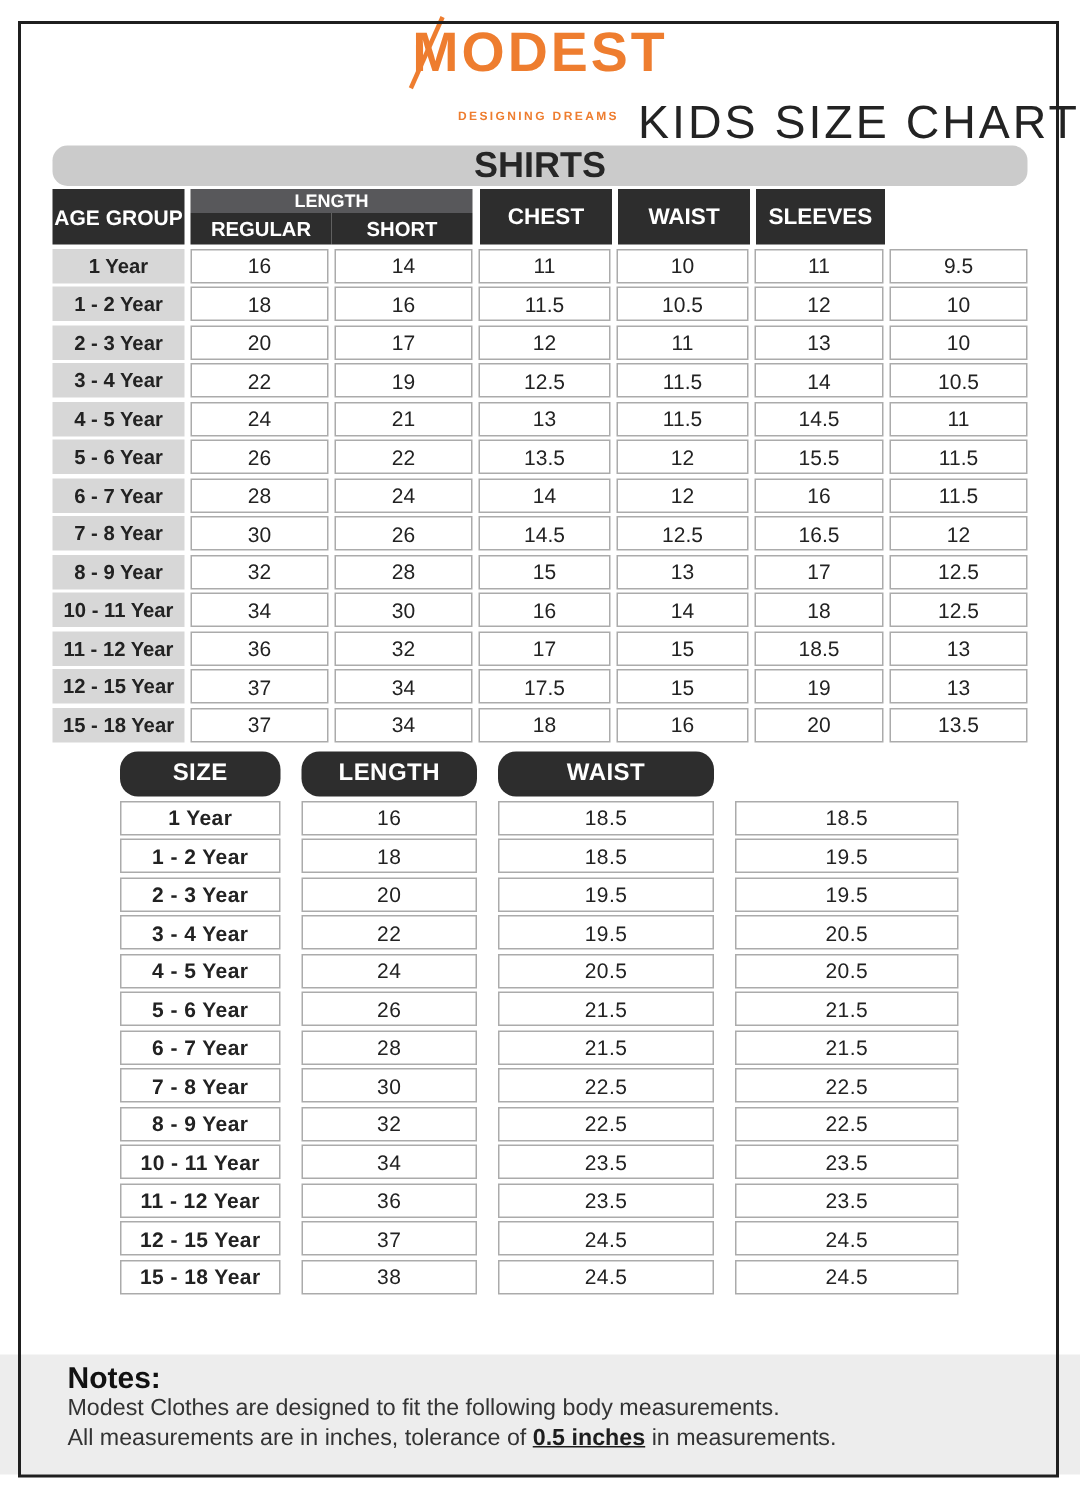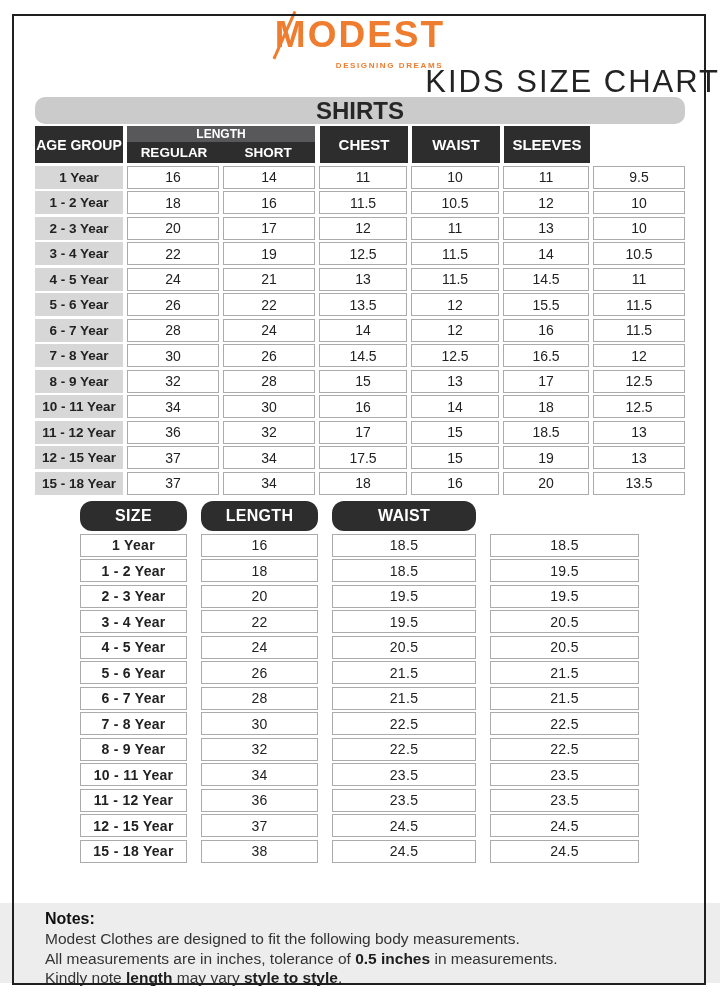--- a/index.html
+++ b/index.html
@@ -6,26 +6,26 @@
   html,body { background:#fff; }
   body { font-family:"Liberation Sans", sans-serif; }
   .page { position:relative; width:720px; height:1008px; background:#fff; overflow:hidden; }
 
   
   .frame { position:absolute; left:12px; top:14px; width:694px; height:971px;
            border:2px solid #1f1f1f; z-index:5; pointer-events:none; }
 
   
   .logo { position:absolute; top:16px; left:0; right:0; text-align:center; z-index:2; }
-  .logo-inner { display:inline-block; text-align:right; }
+  .logo-inner { display:inline-block; text-align:center; }
   .logo-word { font-size:37px; font-weight:600; letter-spacing:2px; color:#ee7d2f; line-height:1; }
   .logo-m { position:relative; display:inline-block; }
   .m-slash { position:absolute; left:8px; top:-7px; width:2.5px; height:52px;
              background:#ee7d2f; transform:rotate(24deg); transform-origin:50% 50%; }
-  .tagline { font-size:8px; font-weight:700; letter-spacing:1.6px; color:#ee7d2f; margin-top:8px; padding-right:2px; }
+  .tagline { font-size:8px; font-weight:700; letter-spacing:1.6px; color:#ee7d2f; margin-top:20px; padding-right:2px; }
 
   .page-title { position:absolute; top:64px; left:0; right:0; text-align:right;
                 font-size:31px; font-weight:500; letter-spacing:2px; color:#232323; z-index:2; }
 
   
   .section-bar { background:#cbcbcb; border-radius:10px; display:flex; align-items:center; justify-content:center;
                  font-weight:700; color:#262626;text-align:center; }
   .dark-cell { background:#2d2d2d; color:#fff; font-weight:700; display:flex; align-items:center; justify-content:center; }
   .cell { display:flex; align-items:center; justify-content:center; font-size:14px; color:#222; }
   .val-cell { background:#fff; border:1px solid #ababab; }
@@ -56,23 +56,23 @@
                     height:30px; margin-top:4px; }
   .bottoms-header .dark-cell { font-size:16px;border-radius:12px; }
   .b-row { display:grid; grid-template-columns:107px 117px 144px 149px; column-gap:14px;
            height:23px; margin-top:2.5px; }
   .size-cell { font-weight:700; font-size:14px; }
   .b-row .cell, .bottoms-header .dark-cell { letter-spacing:0.3px; }
 
   
   .notes-band { position:absolute; left:0; top:903px; width:720px; height:80px; background:#ededed; z-index:4; }
   .notes-inner { padding:6px 20px 0 45px; }
-  .notes-heading { font-size:16px; font-weight:700; color:#111; line-height:20px; }
+  .notes-heading { font-size:20px; font-weight:700; color:#111; line-height:20px; }
   .note-line { font-size:15.5px; color:#333; line-height:19.5px; }
-  .note-line b { color:#1d1d1d; }
+  .note-line b { color:#1d1d1d;text-decoration:underline; }
 </style>
 </head>
 <body>
 
 <div class="page">
 
   <div class="frame"></div>
 
   <div class="logo">
     <div class="logo-inner">
@@ -304,18 +304,17 @@
         </div>
       </div>
   </section>
 
   <div class="notes-band">
     <div class="notes-inner">
       <div class="notes-heading">Notes:</div>
       <div id="notes-lines">
           <div class="note-line"><span>Modest Clothes are designed to fit the following body measurements.</span></div>
           <div class="note-line"><span>All measurements are in inches, tolerance of </span><b>0.5 inches</b><span> in measurements.</span></div>
-          <div class="note-line"><span>Kindly note </span><b>length</b><span> may vary </span><b>style to style</b><span>.</span></div>
         </div>
     </div>
   </div>
 
 </div>
 
 </body></html>

